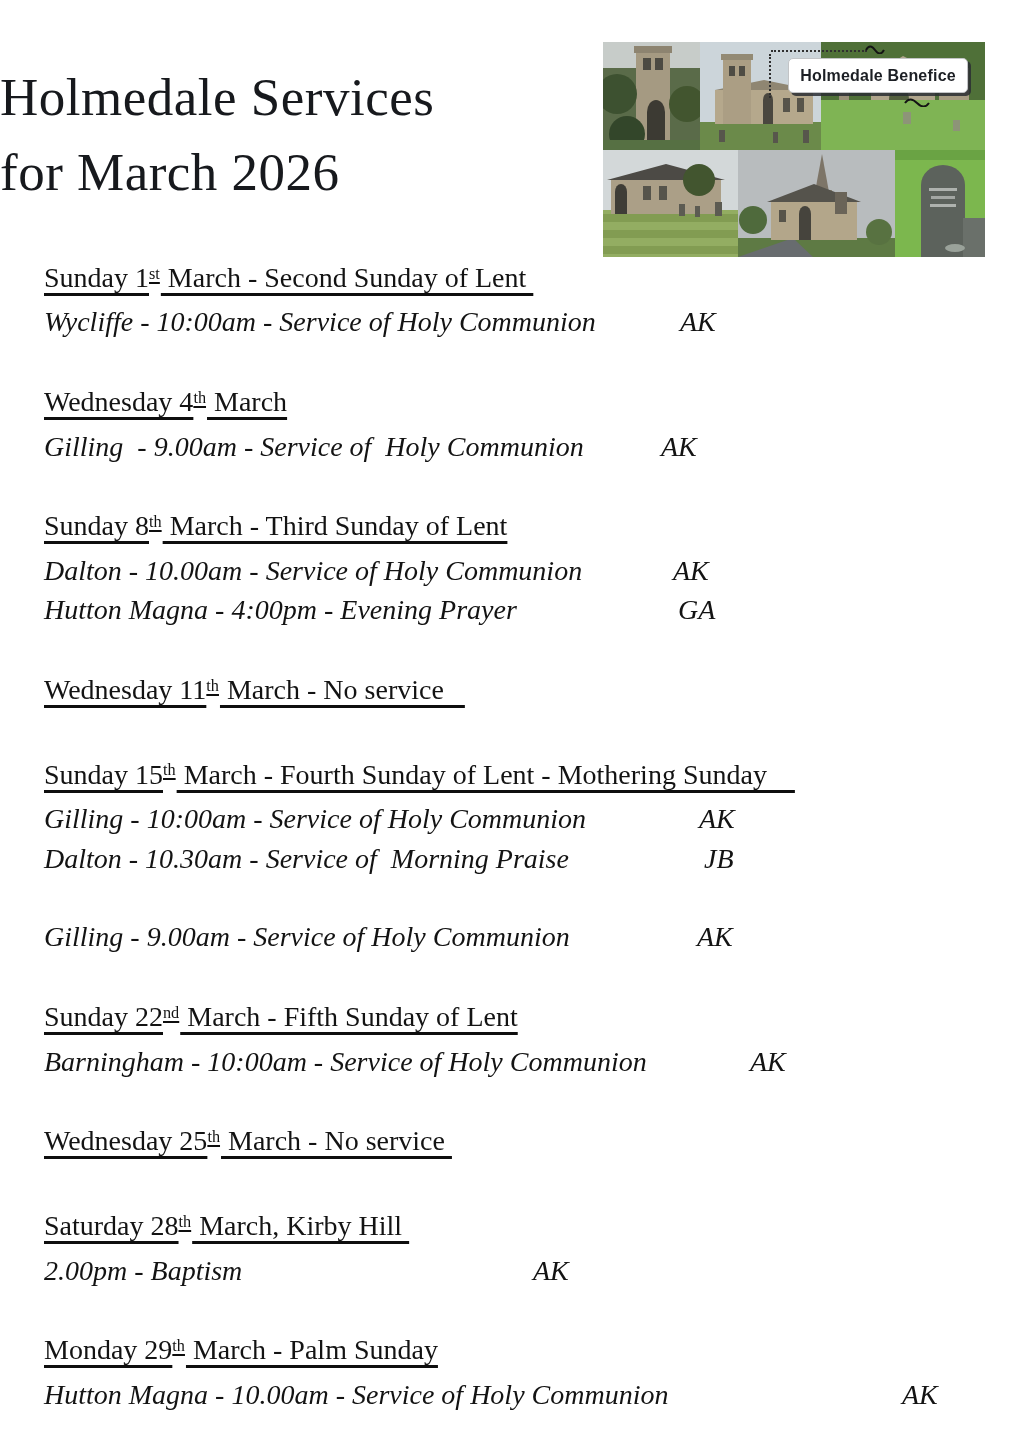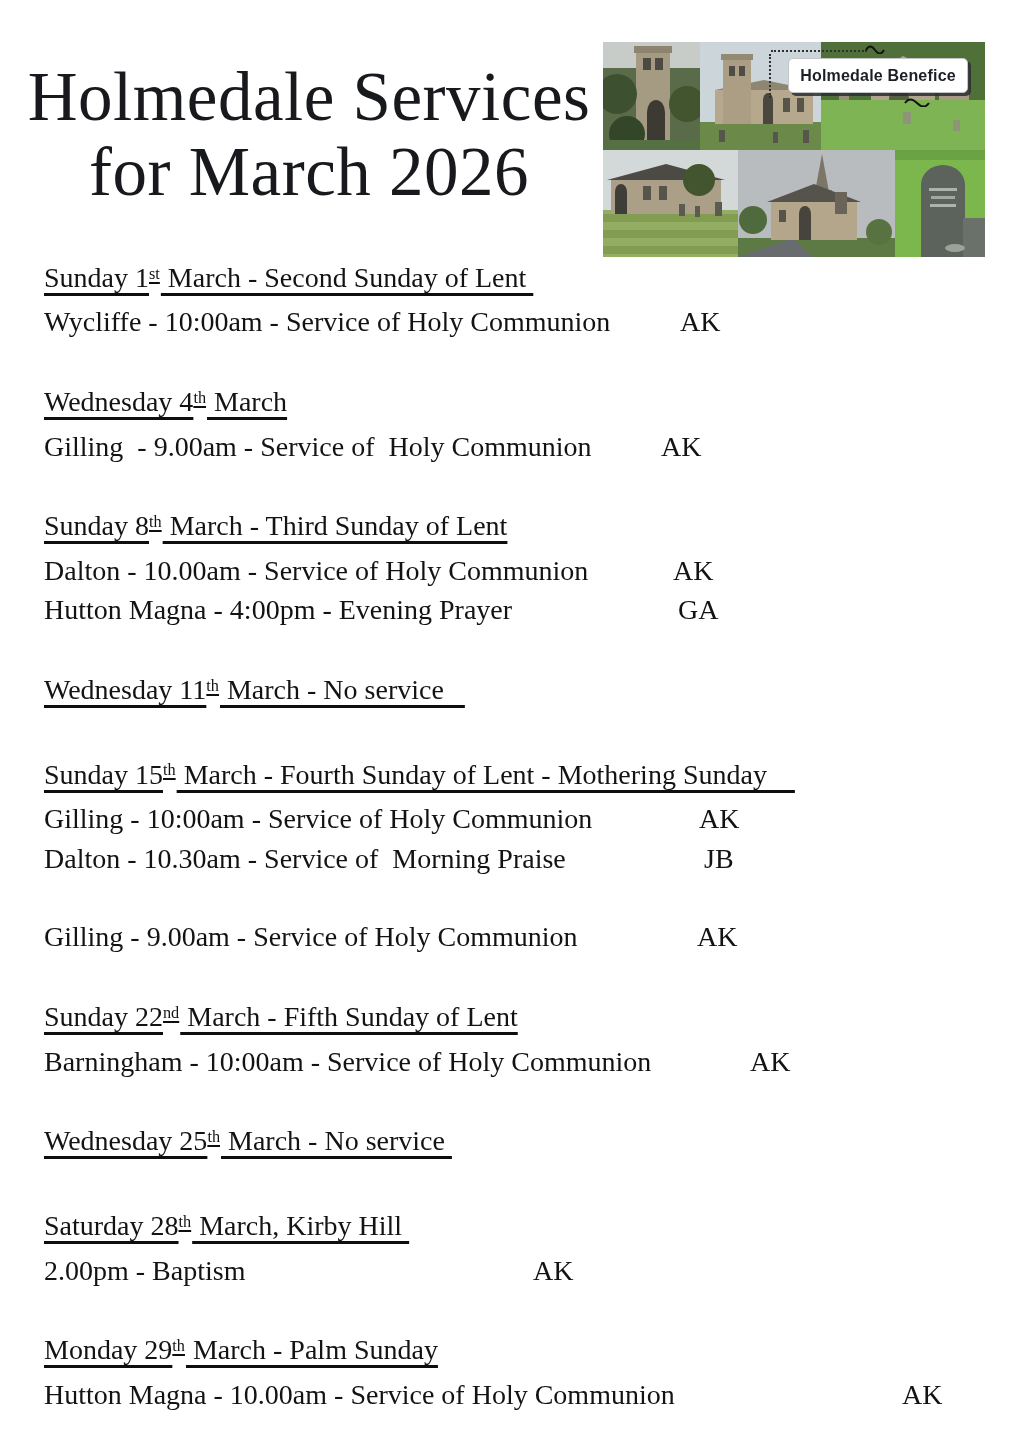--- a/index.html
+++ b/index.html
@@ -2,21 +2,21 @@
 <html><head>
 <meta charset="utf-8">
 <style>
   html,body { margin:0; padding:0; background:#ffffff; }
   body {
     width:1024px; height:1448px; position:relative; overflow:hidden;
     font-family:"Liberation Serif","DejaVu Serif",serif; color:#131313;
   }
   .page-title {
     position:absolute; left:0; top:60px; width:618px;
-    text-align:center; font-size:69px; line-height:75px;
+    font-size:53px; line-height:75px;
     color:#17191d; letter-spacing:0.5px;
   }
   
   .collage { position:absolute; left:603px; top:42px; width:382px; height:215px; }
   .collage svg { display:block; }
   .benefice-label {
     position:absolute; left:185px; top:16px; width:178px; height:33px;
     background:#ffffff; border:1px solid #c2c4c6; border-radius:5px;
     box-shadow:3px 3px 0 rgba(42,46,50,0.85);
     display:flex; align-items:center; justify-content:center;
@@ -32,21 +32,21 @@
   .section { margin:0 0 39.4px 0; }
   .heading { white-space:pre-wrap; }
   .hu {
     text-decoration:underline; text-decoration-thickness:2.5px;
     text-underline-offset:6px; text-decoration-color:#0e0e0e;margin-top:6px;
   }
   .ord {
     display:inline-block; font-size:0.58em; position:relative; top:-0.52em;
     text-decoration-thickness:1.8px; text-underline-offset:3px; margin-right:1px;
   }
-  .service-line { position:relative; white-space:pre-wrap; }
+  .service-line { position:relative; white-space:pre-wrap;font-style:italic; }
   .initials { position:absolute; top:0; }
 </style>
 </head>
 <body>
 
 <div class="page-title">
   <div>Holmedale Services</div>
   <div>for March 2026</div>
 </div>
 

